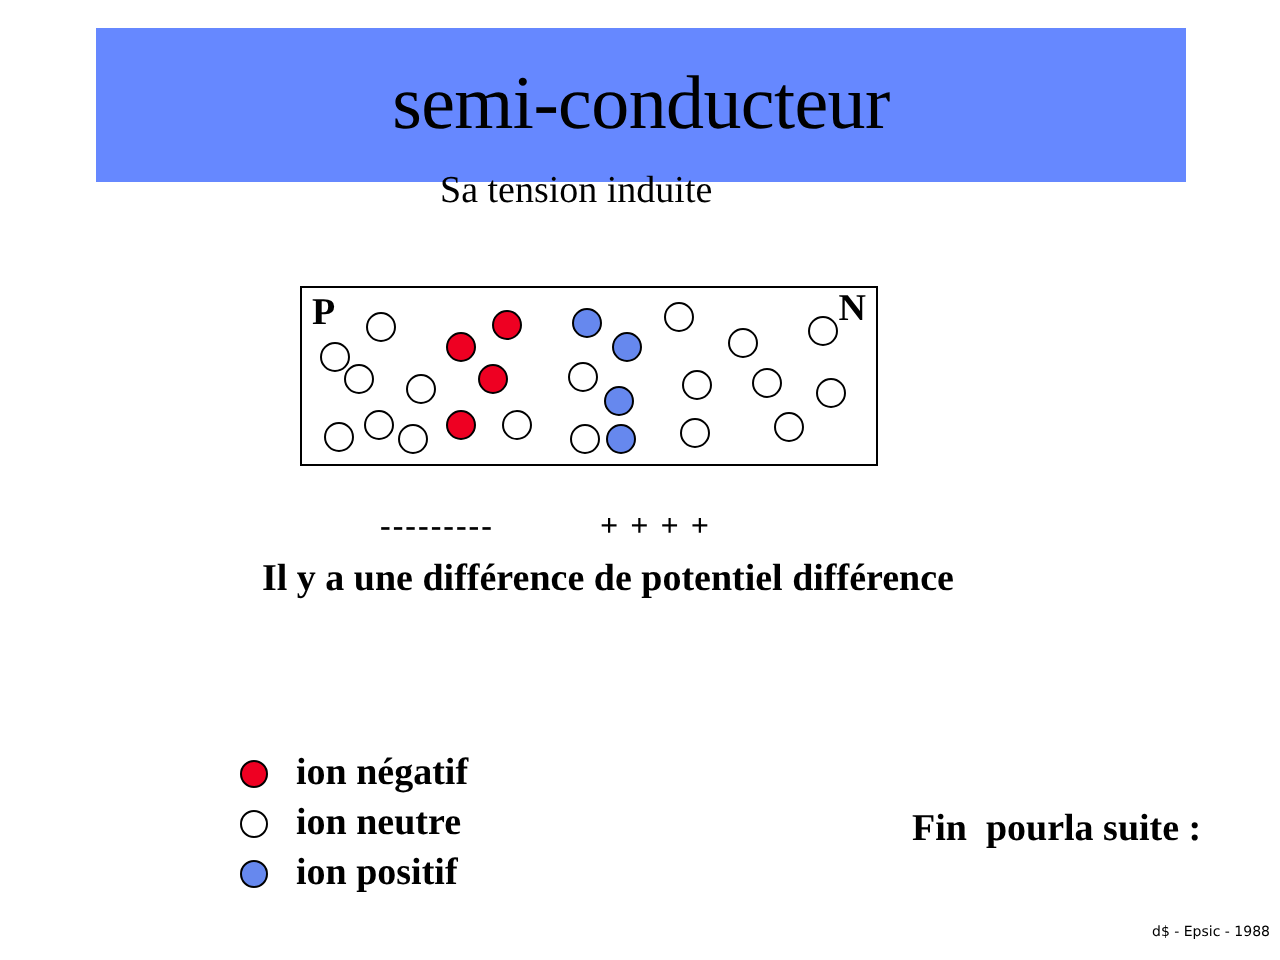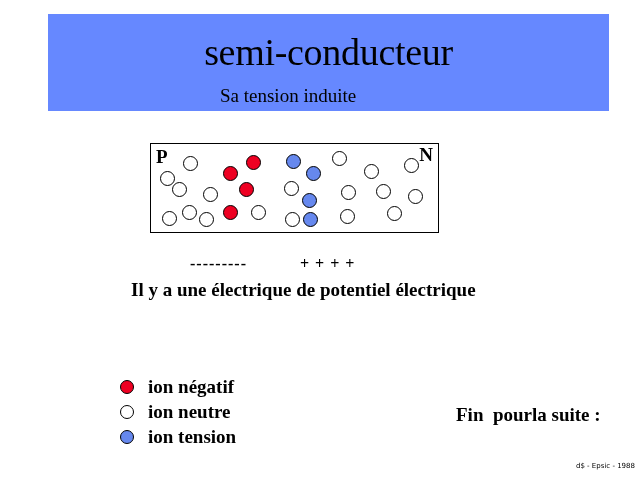--- a/index.html
+++ b/index.html
@@ -1,17 +1,17 @@
 <!DOCTYPE html>
 <html><head>
 <meta charset="utf-8">
 <style>
   html, body { margin: 0; padding: 0; }
   body { width: 640px; height: 480px; background: #ffffff; position: relative; overflow: hidden; font-family: "Liberation Serif", serif; color: #000; }
-  .banner { position: absolute; left: 48px; top: 14px; width: 545px; height: 97px; padding-left: 16px; }
+  .banner { position: absolute; left: 48px; top: 14px; width: 545px; height: 77px; }
   .title { position: absolute; left: 0; width: 100%; top: 18px; text-align: center; font-size: 38px; line-height: 40px; letter-spacing: -0.3px; }
   .subtitle { position: absolute; left: 172px; top: 72px; font-size: 19px; line-height: 20px; }
   .diagram { position: absolute; left: 150px; top: 143px; width: 289px; height: 90px; border: 1px solid #000; box-sizing: border-box; }
   .region-label { position: absolute; font-weight: bold; font-size: 19px; line-height: 20px; }
   .lbl-p { left: 5px; top: 3px; }
   .lbl-n { right: 5px; top: 1px; }
   .ion { position: absolute; width: 15px; height: 15px; border-radius: 50%; border: 1px solid #000; box-sizing: border-box; margin-left: -7.5px; margin-top: -7.5px; }
   .charge { position: absolute; top: 255px; font-weight: bold; font-size: 16px; line-height: 18px; letter-spacing: 1px; }
   .charge-neg { left: 190px; }
   .charge-pos { left: 300px; }
@@ -60,34 +60,34 @@
       <div class="ion" style="left: 232px; top: 47px; background: rgb(255, 255, 255);"></div>
       <div class="ion" style="left: 264px; top: 52px; background: rgb(255, 255, 255);"></div>
       <div class="ion" style="left: 196px; top: 72px; background: rgb(255, 255, 255);"></div>
       <div class="ion" style="left: 243px; top: 69px; background: rgb(255, 255, 255);"></div>
     </div>
 </div>
 
 <div class="charge charge-neg">---------</div>
 <div class="charge charge-pos">+ + + +</div>
 
-<div class="statement">Il y a une électrique de potentiel électrique</div>
+<div class="statement">Il y a une différence de potentiel différence</div>
 
 <div class="legend">
   <div class="legend-item">
     <span class="legend-swatch" style="background: rgb(238, 0, 34);"></span>
     <span class="legend-label">ion négatif</span>
   </div>
   <div class="legend-item">
     <span class="legend-swatch" style="background: rgb(255, 255, 255);"></span>
     <span class="legend-label">ion neutre</span>
   </div>
   <div class="legend-item">
     <span class="legend-swatch" style="background: rgb(102, 136, 238);"></span>
-    <span class="legend-label">ion tension</span>
+    <span class="legend-label">ion positif</span>
   </div>
 </div>
 
 <div class="endnote">
   <div style="white-space:pre;">Fin  pourla suite :</div>
 </div>
 
 <div class="footer">d$ - Epsic - 1988</div>
 
 </body></html>

